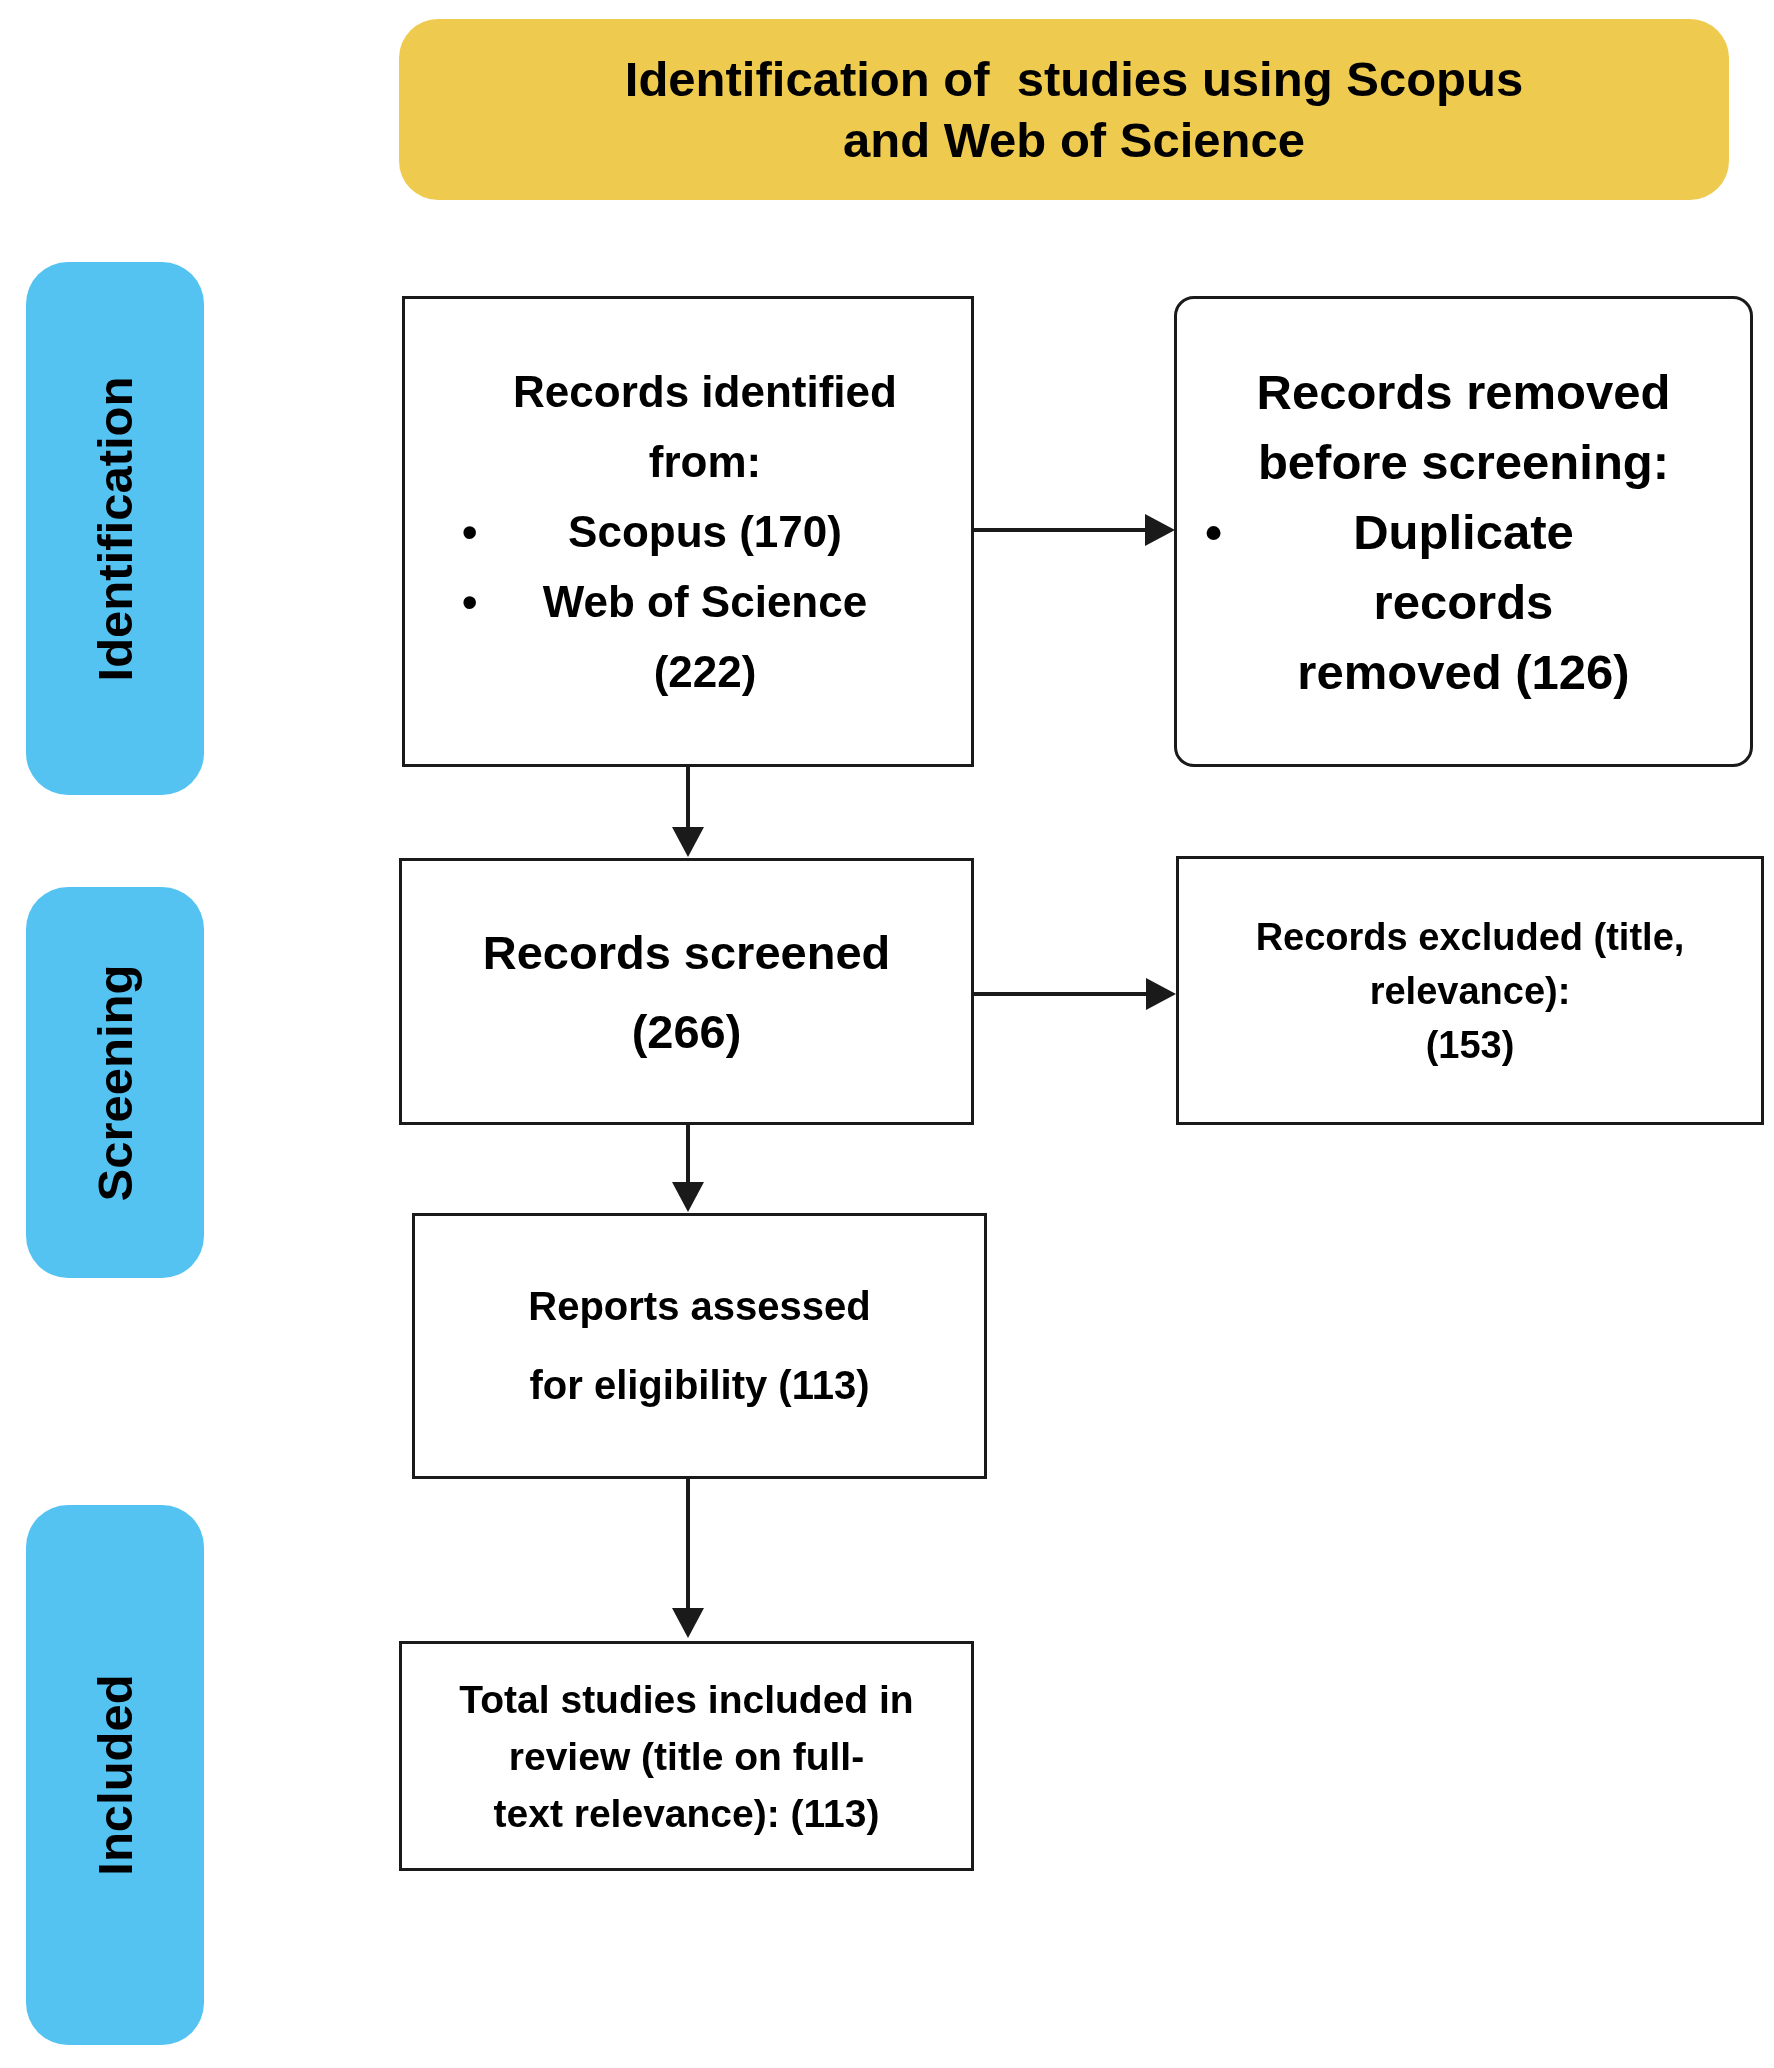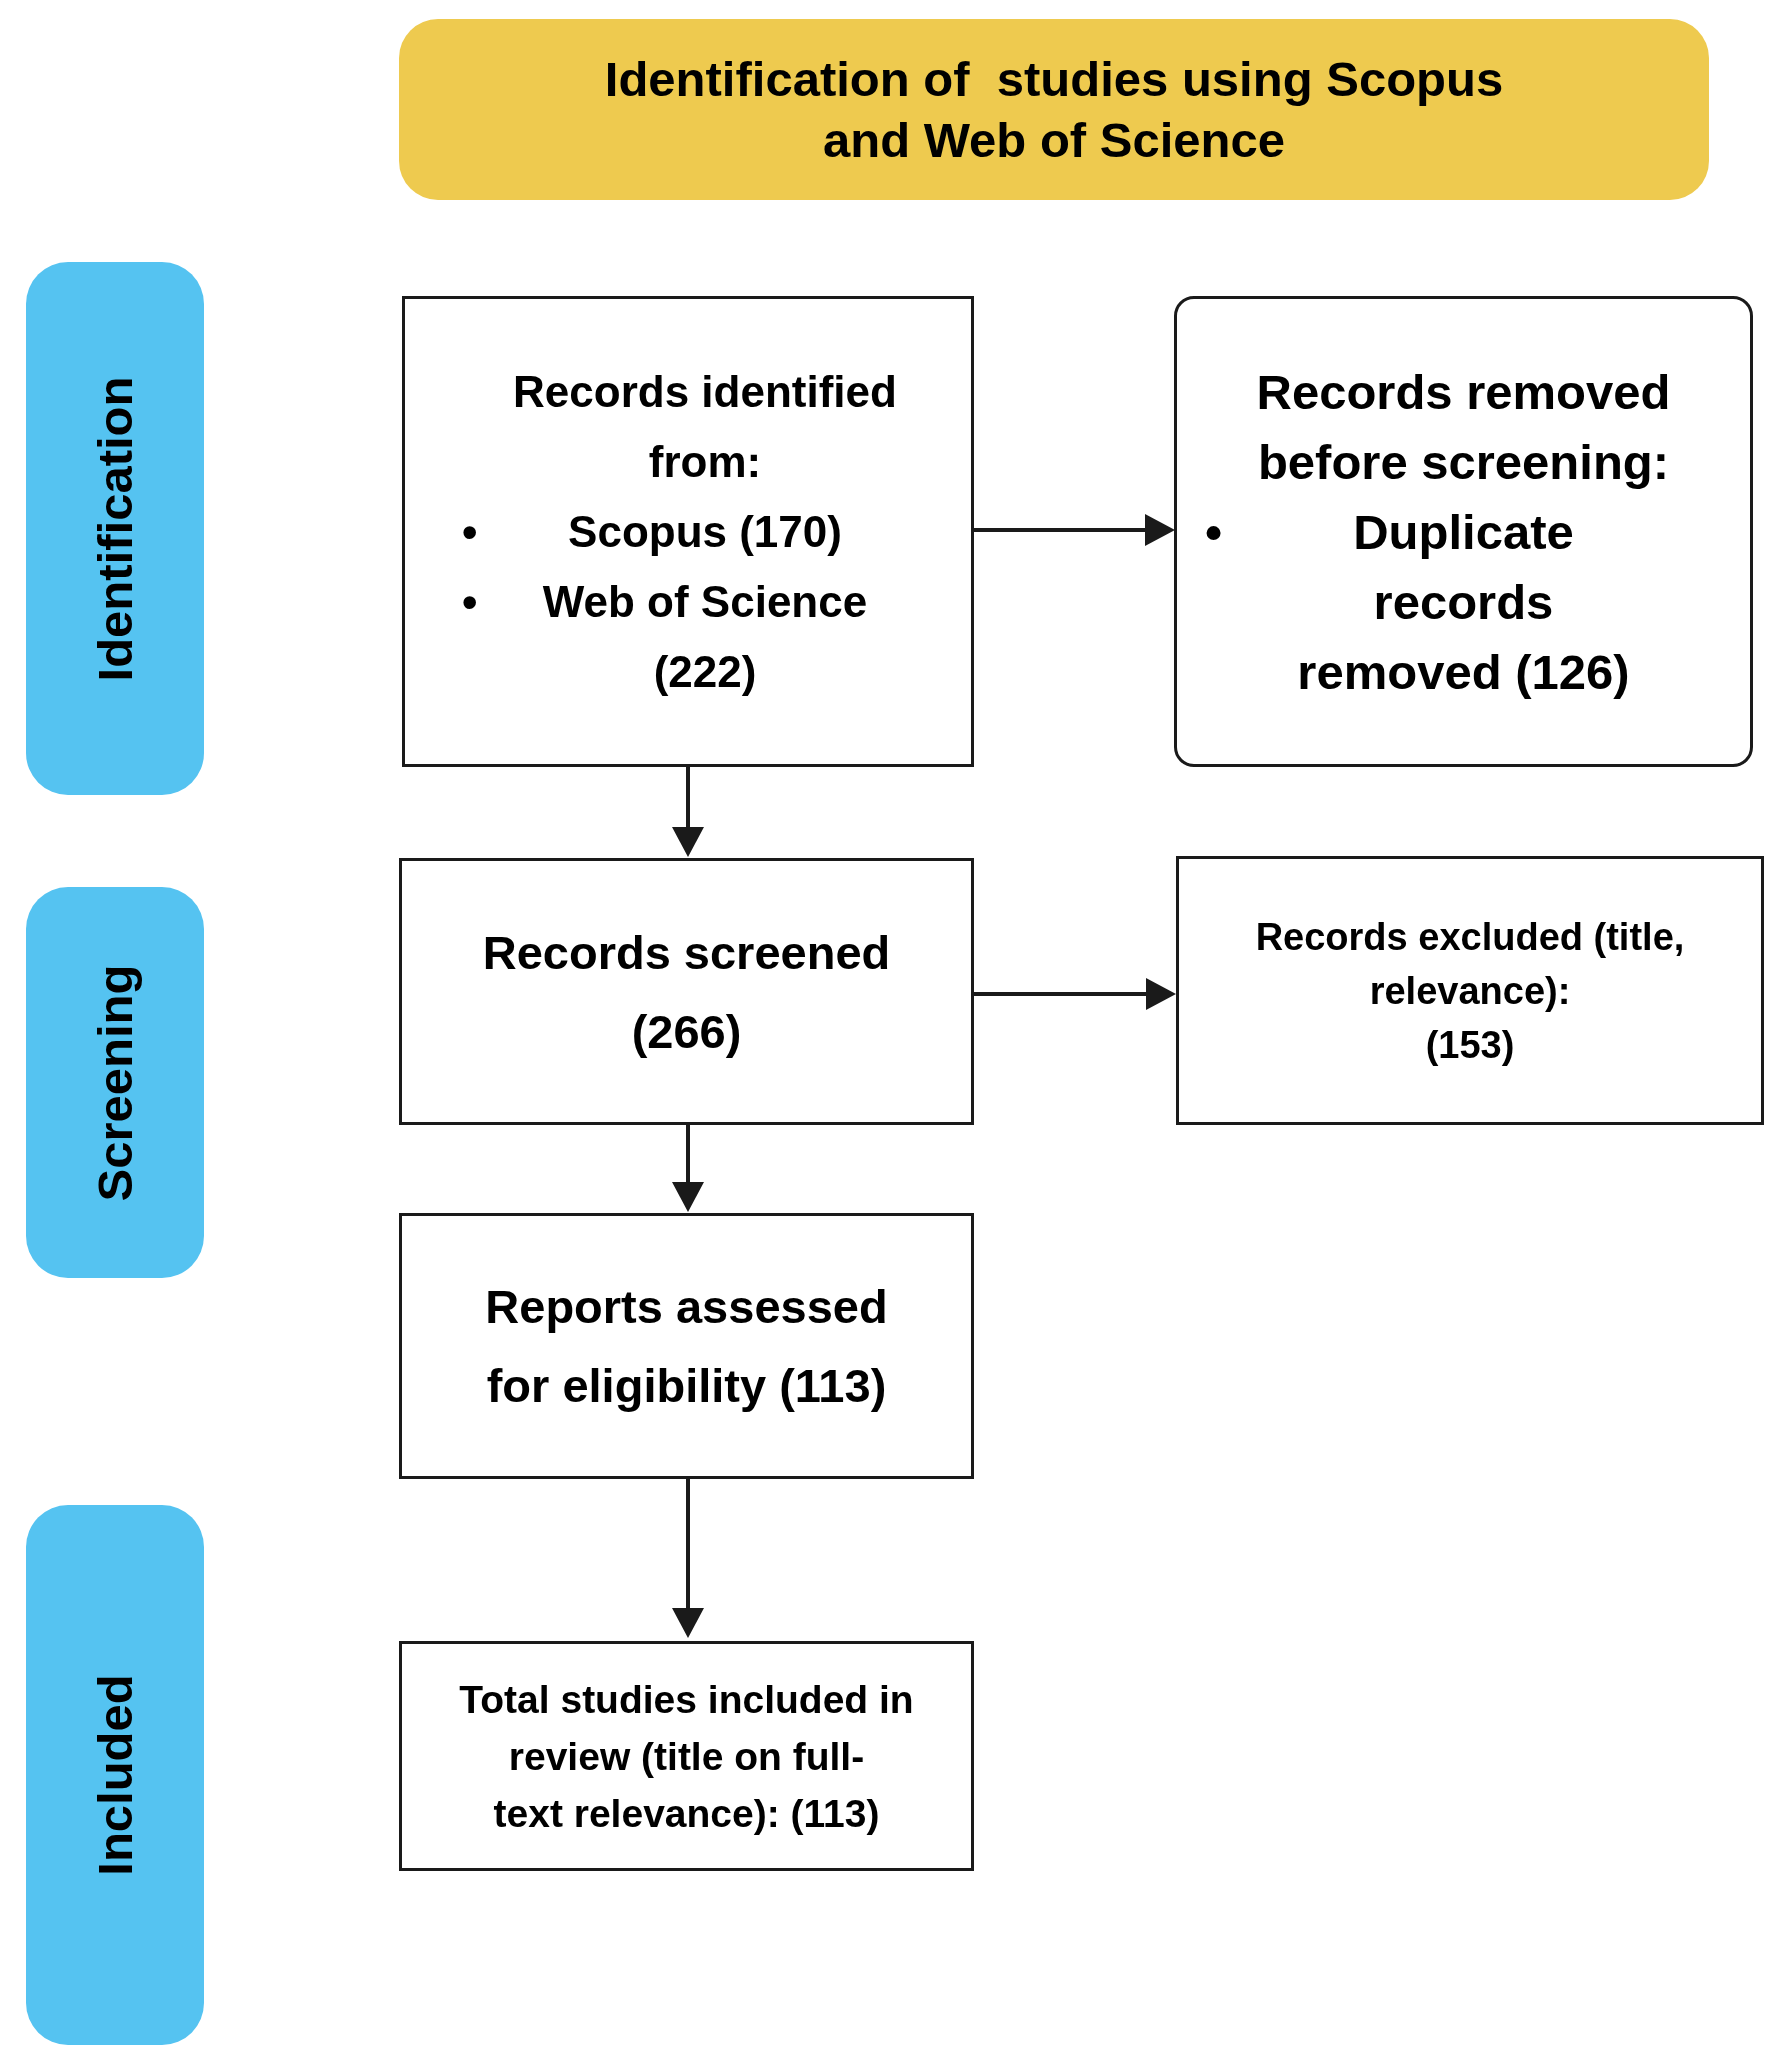--- a/index.html
+++ b/index.html
@@ -21,21 +21,21 @@
     overflow:hidden;
   }
 
   
   .title-banner{
     position:absolute;left:399px;top:19.3px;width:1310px;height:181px;
     background:var(--c-title);
     border-radius:39px;
     display:flex;flex-direction:column;justify-content:center;align-items:center;
     text-align:center;
-    font-size:49px;line-height:61px;
+    font-size:49px;line-height:61px;padding-left:20px;
   }
   .title-line{display:block;white-space:pre;}
 
   
   .stage{
     position:absolute;left:26px;width:178px;
     background:var(--c-stage);
     border-radius:42px;
     display:flex;align-items:center;justify-content:center;
     overflow:visible;
@@ -55,21 +55,21 @@
     background:var(--c-bg);
     border:3.5px solid var(--c-border);
     box-sizing:border-box;
     display:flex;flex-direction:column;justify-content:center;
     text-align:center;
   }
   #box-identified{left:402px;top:296px;width:572px;height:471px;font-size:44px;line-height:70px;padding-left:34px;}
   #box-removed{left:1174px;top:296px;width:579px;height:471px;font-size:49px;line-height:70px;border-radius:20px;}
   #box-screened{left:399px;top:858px;width:575px;height:267px;font-size:47px;line-height:79px;}
   #box-excluded{left:1176px;top:856px;width:588px;height:269px;font-size:38px;line-height:54px;}
-  #box-assessed{left:399px;top:1213px;width:575px;height:266px;font-size:47px;line-height:79px;}
+  #box-assessed{left:412px;top:1213px;width:575px;height:266px;font-size:40px;line-height:79px;}
   #box-total{left:399px;top:1641px;width:575px;height:230px;font-size:39px;line-height:57px;}
 
   .line{display:block;position:relative;white-space:nowrap;}
   .dot{position:absolute;left:23px;top:0;}
   #box-removed .dot{left:28px;}
 
   
   .shaft{position:absolute;background:var(--c-arrow);}
   .head-right{
     position:absolute;width:0;height:0;

